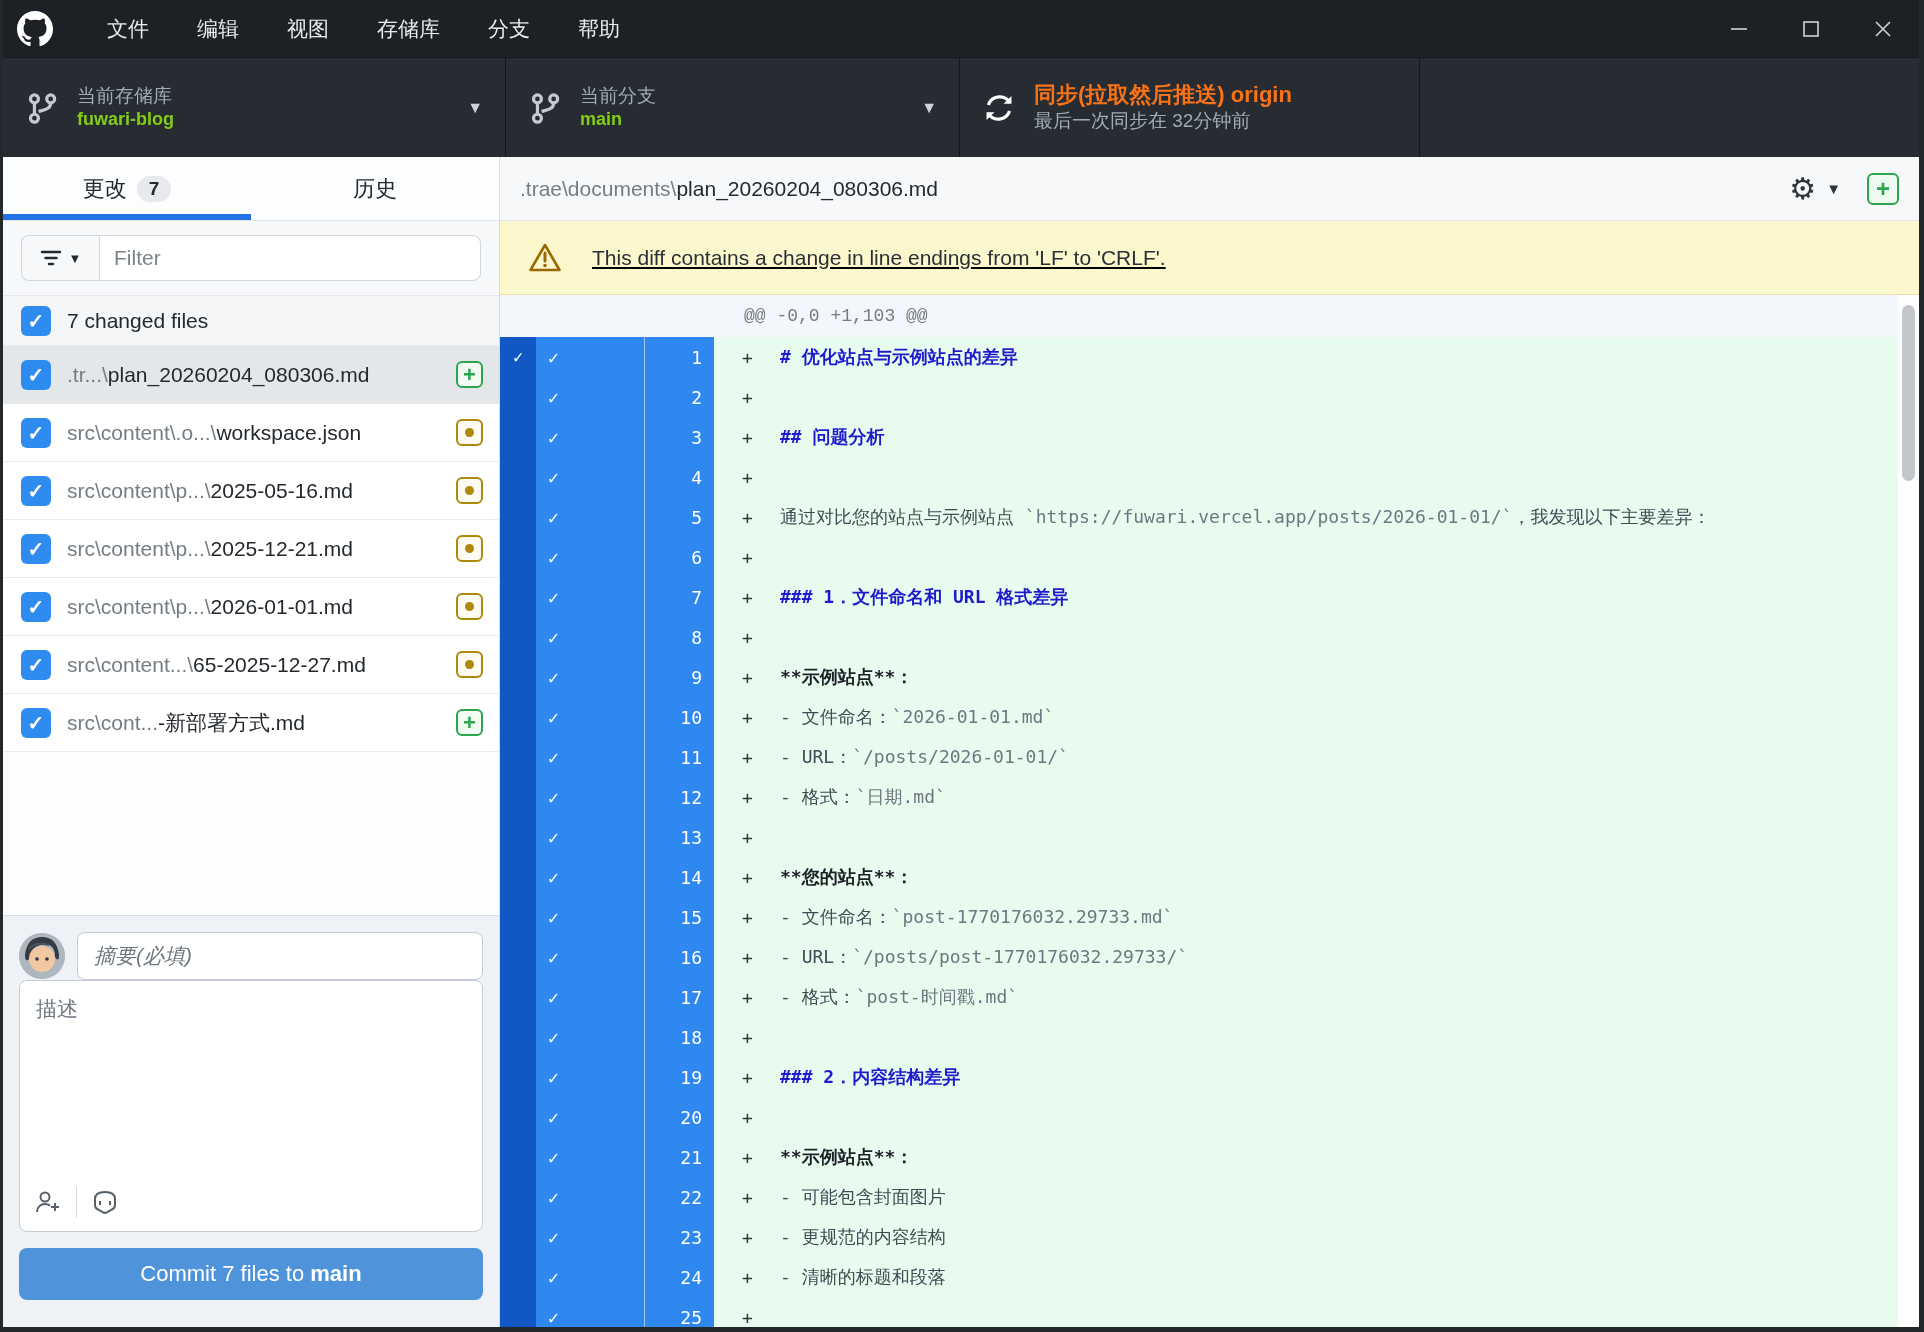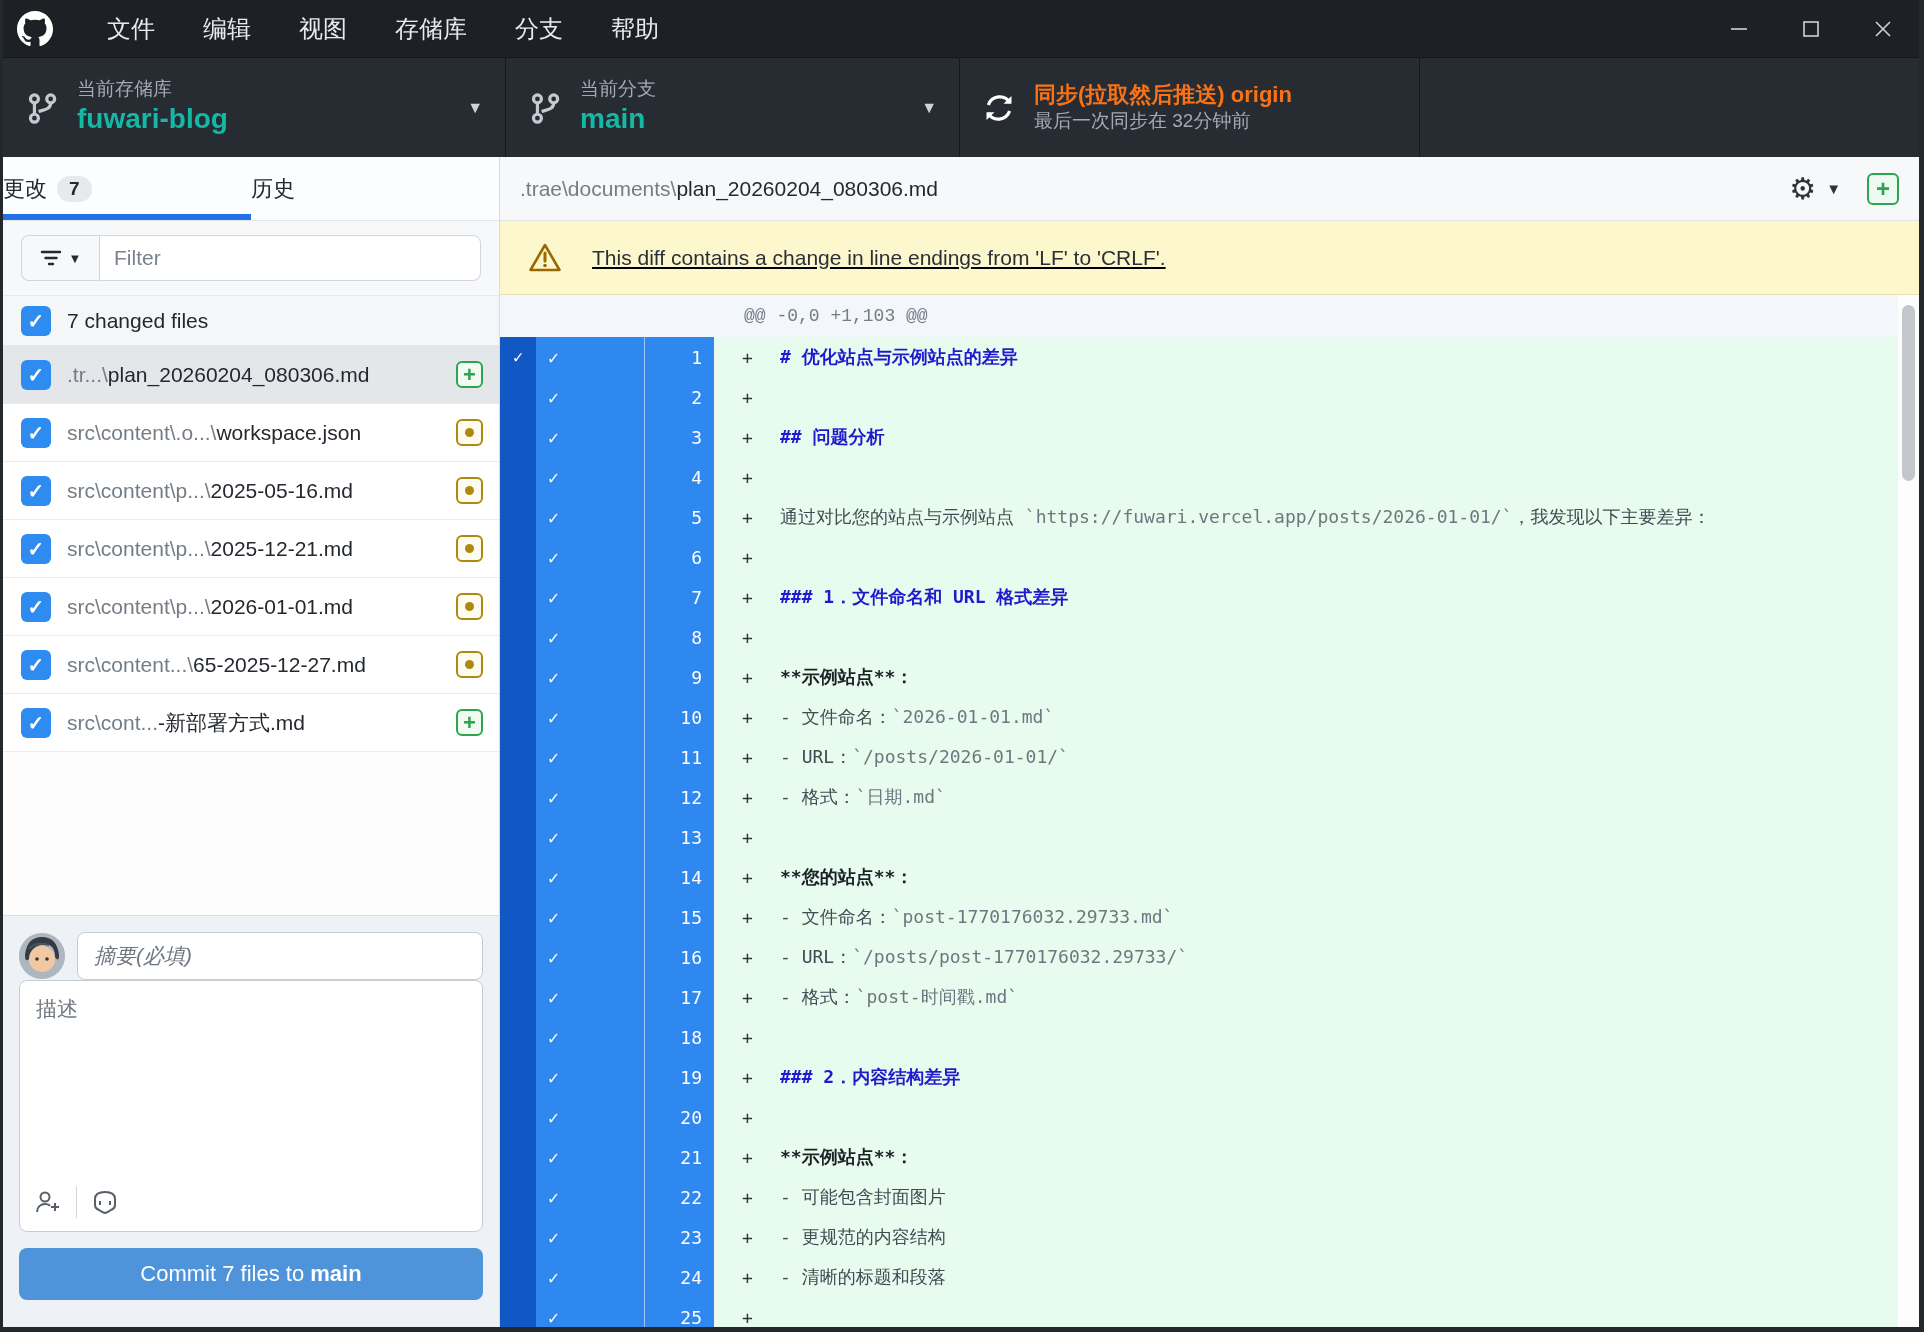--- a/index.html
+++ b/index.html
@@ -4,46 +4,46 @@
 <style>
   * { margin:0; padding:0; box-sizing:border-box; }
   html,body { width:1924px; height:1332px; overflow:hidden; }
   body { font-family:"Liberation Sans", sans-serif; background:#fff; }
   .window { position:relative; width:1924px; height:1332px; background:#fff;
             border-left:3px solid #23282d; border-right:5px solid #23282d; border-bottom:5px solid #23282d; }
 
   
   .menubar { height:57px; background:#1d2125; display:flex; align-items:center; color:#e8ebee; }
   .gh-logo { width:36px; height:36px; margin:0 30px 0 14px; flex:0 0 auto; }
-  .menu-item { font-size:24px; padding:0 24px; height:57px; display:flex; align-items:center; cursor:default; }
+  .menu-item { font-size:21px; padding:0 24px; height:57px; display:flex; align-items:center; cursor:default; }
   .win-controls { margin-left:auto; display:flex; height:57px; }
   .win-btn { width:72px; height:57px; display:flex; align-items:center; justify-content:center; color:#ced2d6; }
   .win-btn svg { width:22px; height:22px; }
 
   
   .toolbar { height:100px; background:#272c33; display:flex; border-top:1px solid #15181b; }
   .tool-sec { display:flex; align-items:center; border-right:1px solid #15181b; padding:0 22px; position:relative; }
   .tool-sec .ticon { width:34px; height:34px; margin-right:18px; flex:0 0 auto; }
   .tlabel { color:#a2aab2; font-size:19px; line-height:1.25; }
-  .tvalue { color:#14b8a6; font-size:28px; font-weight:bold; line-height:1.3; }
+  .tvalue { color:#84cc16; font-size:18px; font-weight:bold; line-height:1.3; }
   .tcaret { color:#cfd3d7; font-size:16px; margin-left:auto; padding-left:30px; }
   .sec-repo { width:503px; }
   .sec-branch { width:454px; }
   .sec-sync { width:460px; }
   .sync-title { color:#f97316; font-size:22px; font-weight:bold; line-height:1.25; }
   .sync-sub { color:#a2aab2; font-size:19px; }
 
   
   .main { display:flex; height:1170px; }
   .sidebar { width:497px; flex:0 0 auto; background:#fff; border-right:1px solid #d8dce0; display:flex; flex-direction:column; }
   .diffpane { flex:1; display:flex; flex-direction:column; background:#fff; min-width:0; }
 
   
   .tabs { height:64px; display:flex; background:#fcfdfe; border-bottom:1px solid #e1e4e8; }
-  .tab { flex:1; display:flex; align-items:center; justify-content:flex-start; font-size:22px; color:#24292f; gap:10px; position:relative; }
+  .tab { flex:1; display:flex; align-items:center; justify-content:center; font-size:22px; color:#24292f; gap:10px; position:relative; }
   .tab.active { font-weight:normal; }
   .tab.active::after { content:""; position:absolute; left:0; right:0; bottom:0; height:6px; background:#2172e5; }
   .tab-badge { background:#e7e9ec; border-radius:14px; padding:2px 12px; font-size:19px; font-weight:bold; color:#24292f; }
 
   
   .filter-row { padding:14px 18px; background:#f6f8fa; border-bottom:1px solid #e6e8eb; display:flex; }
   .filter-btn { width:78px; height:46px; border:1px solid #cfd6dd; border-right:none; border-radius:8px 0 0 8px;
                 background:#f6f8fa; display:flex; align-items:center; justify-content:center; gap:7px; }
   .filter-btn svg { width:22px; height:18px; }
   .filter-btn .fcaret { font-size:13px; color:#24292f; }

